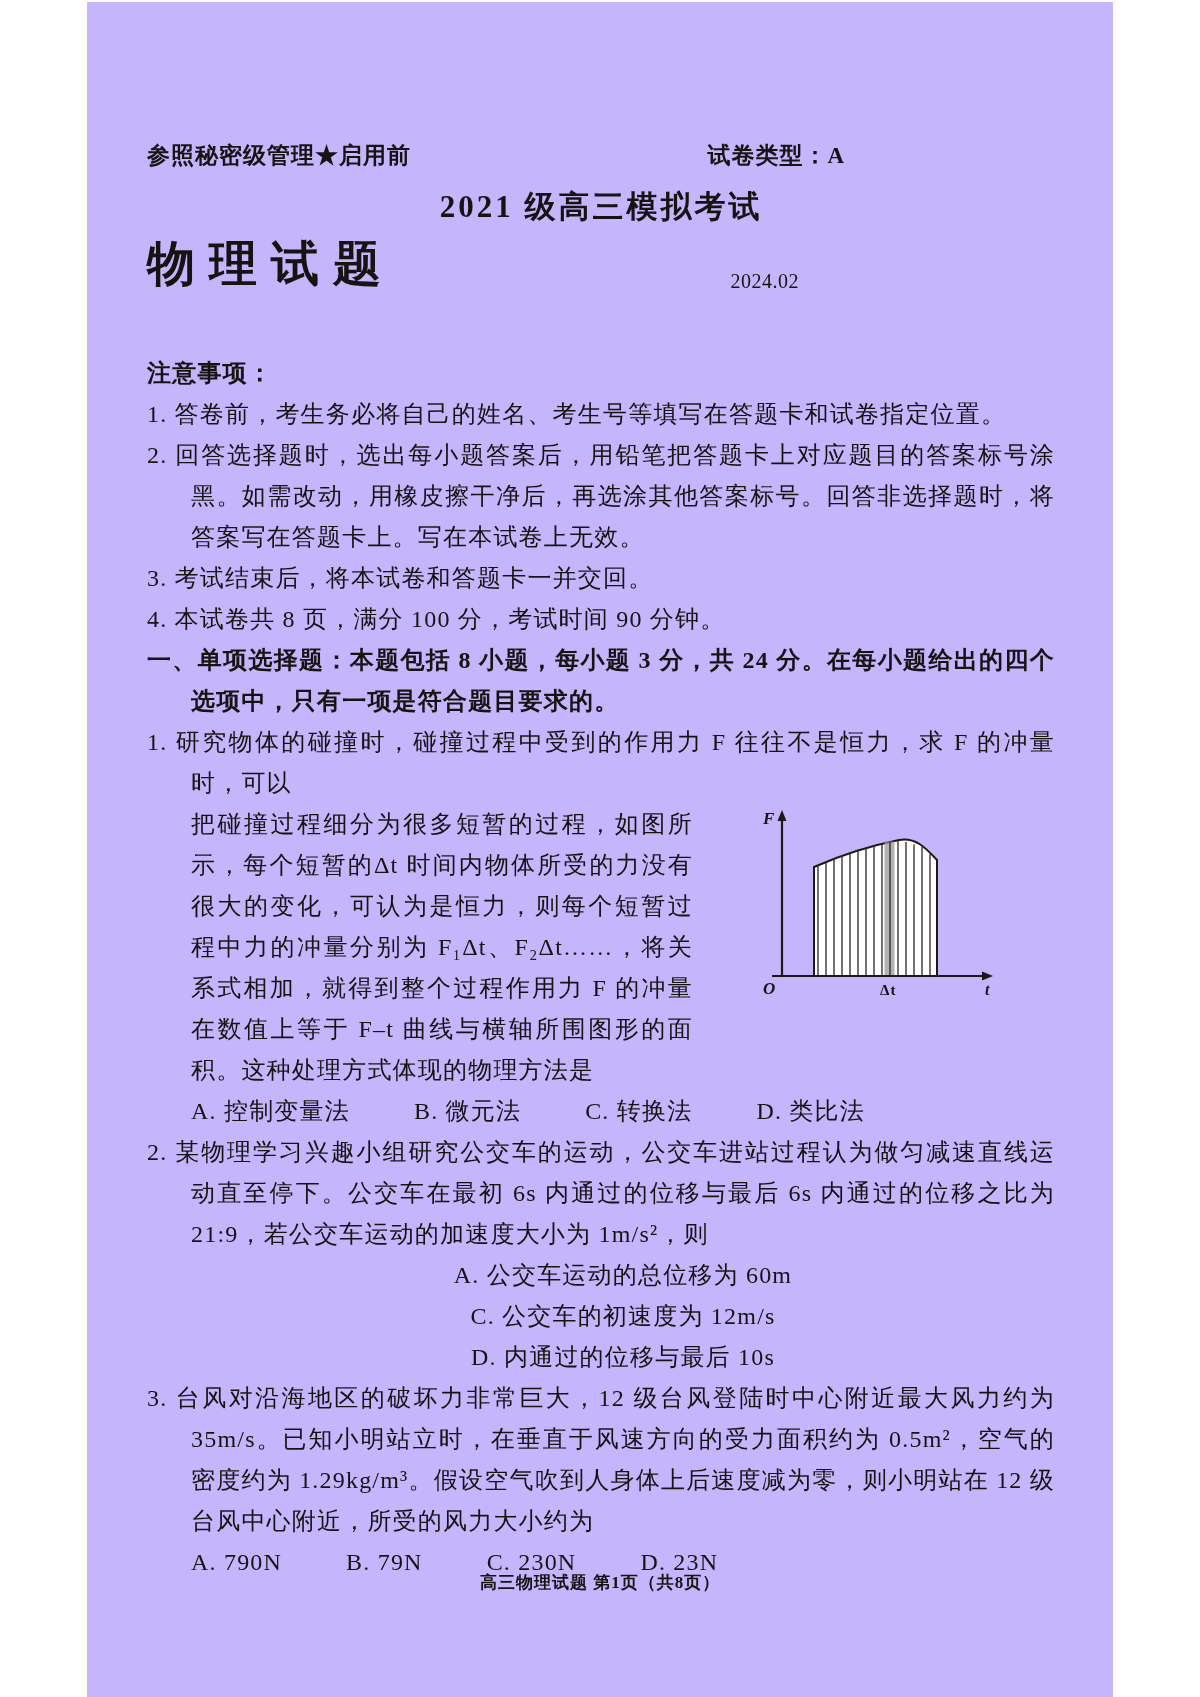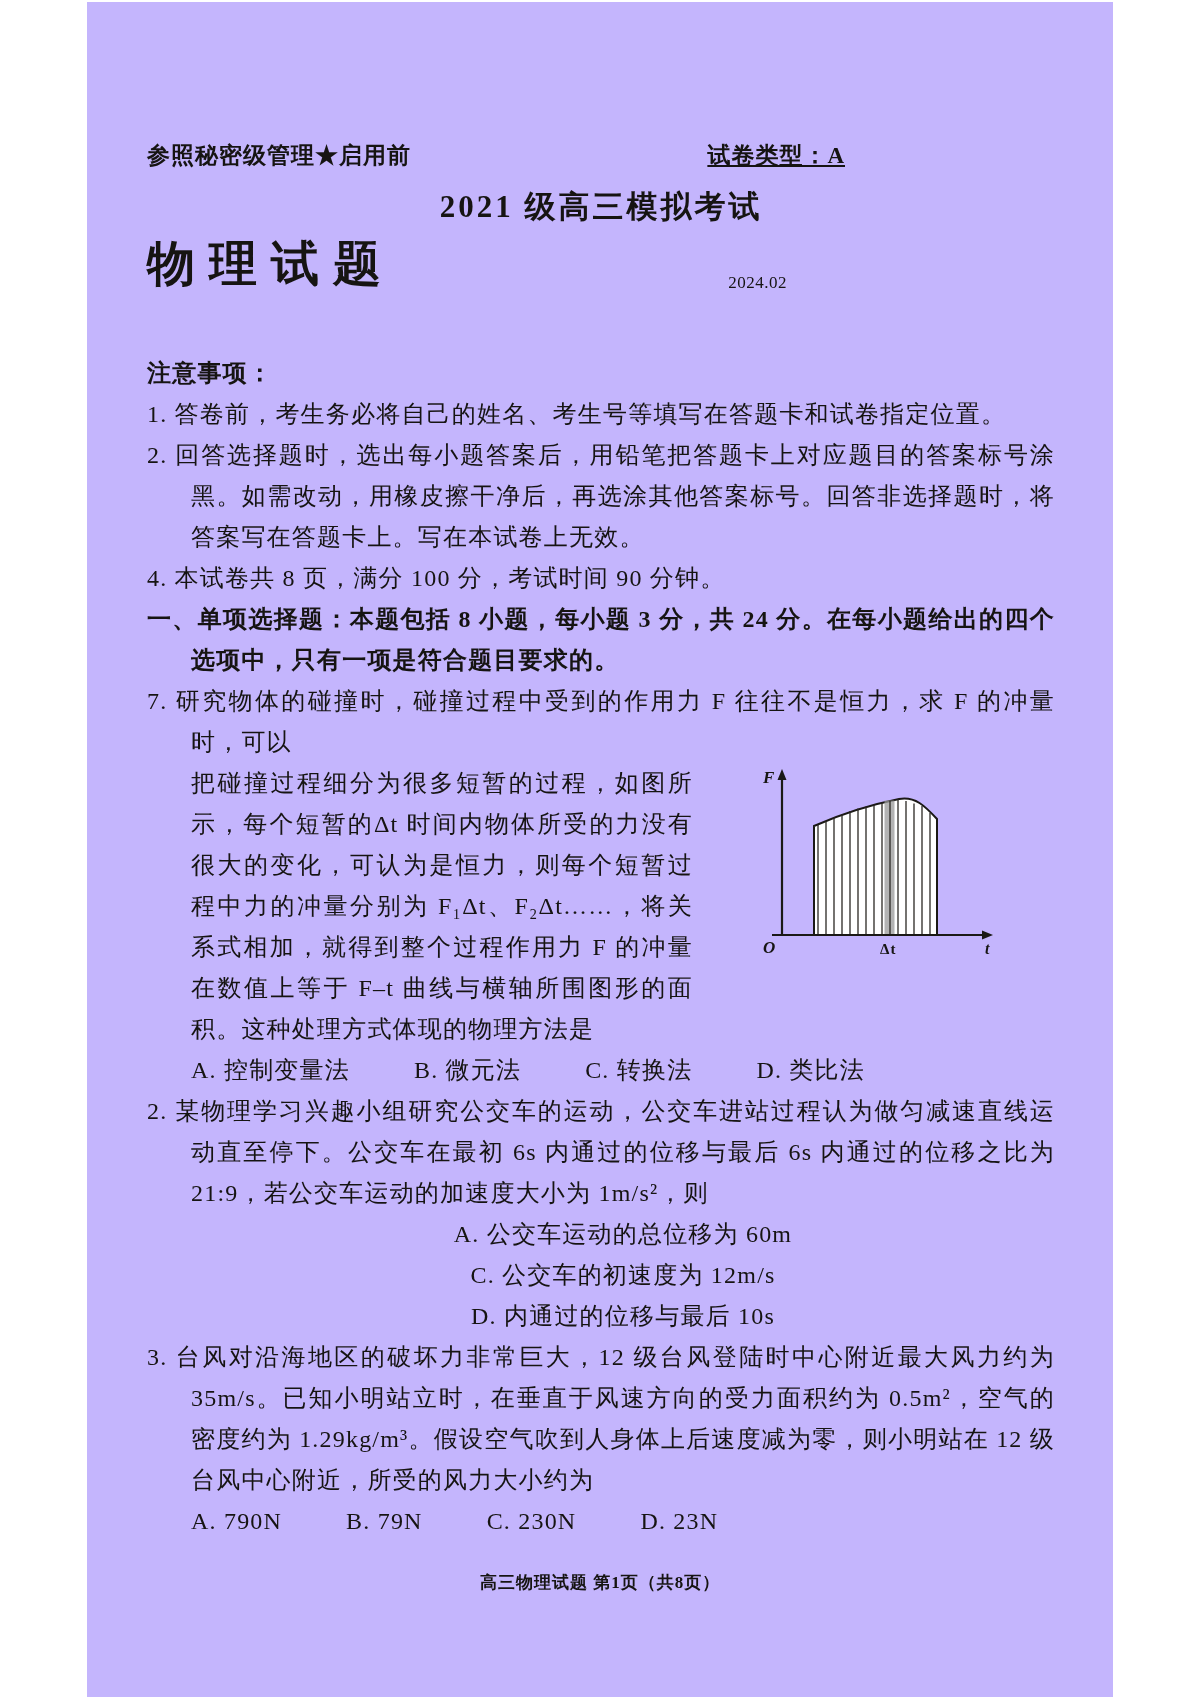--- a/index.html
+++ b/index.html
@@ -16,41 +16,41 @@
     overflow: hidden;
   }
   .header-row {
     display: flex;
     justify-content: space-between;
     align-items: baseline;
     font-size: 23px;
     font-weight: bold;
     letter-spacing: 1px;
   }
-  .paper-type { margin-right: 210px; font-weight: bold; text-decoration: underline; }
+  .paper-type { margin-right: 210px; font-weight: bold; }
   .title1 {
     margin-top: 14px;
     text-align: center;
     font-size: 31px;
     font-weight: bold;
     letter-spacing: 3px;
     line-height: 44px;
   }
   .title2-wrap { position: relative; text-align: left; margin-top: 2px; height: 66px; }
   .title2 {
     font-size: 48px;
     font-weight: bold;
     letter-spacing: 14px;
     line-height: 66px;
   }
   .date {
     position: absolute;
-    right: 268px;
+    right: 256px;
     bottom: 4px;
-    font-size: 17px;
+    font-size: 20px;
     letter-spacing: 0.5px;
     font-weight: normal;
   }
   .body-text {
     margin-top: 56px;
     font-size: 24px;
     line-height: 41px;
     letter-spacing: 1.2px;
   }
   .hang {
@@ -107,26 +107,27 @@
   <div class="title2-wrap">
     <span class="title2">物理试题</span>
     <span class="date">2024.02</span>
   </div>
 
   <div class="body-text">
 
     <div class="bold">注意事项：</div>
     <div class="hang">1. 答卷前，考生务必将自己的姓名、考生号等填写在答题卡和试卷指定位置。</div>
     <div class="hang">2. 回答选择题时，选出每小题答案后，用铅笔把答题卡上对应题目的答案标号涂黑。如需改动，用橡皮擦干净后，再选涂其他答案标号。回答非选择题时，将答案写在答题卡上。写在本试卷上无效。</div>
+    <div class="hang">3. 考试结束后，将本试卷和答题卡一并交回。</div>
     <div class="hang">4. 本试卷共 8 页，满分 100 分，考试时间 90 分钟。</div>
 
     <div class="hang bold">一、单项选择题：本题包括 8 小题，每小题 3 分，共 24 分。在每小题给出的四个选项中，只有一项是符合题目要求的。</div>
 
     <div>
-      <div class="hang">7. 研究物体的碰撞时，碰撞过程中受到的作用力 F 往往不是恒力，求 F 的冲量时，可以</div>
+      <div class="hang">1. 研究物体的碰撞时，碰撞过程中受到的作用力 F 往往不是恒力，求 F 的冲量时，可以</div>
       <div class="cont">
         <div class="fig">
           <svg width="240" height="196" viewBox="0 0 240 196">
 
             <path d="M55,61 C 80,50 105,41 140,34 C 156,31 166,41 178,54 L178,170 L55,170 Z" fill="#ffffff" stroke="#1b1916" stroke-width="2"></path>
 
             <rect x="125.5" y="35.5" width="10" height="134.5" fill="#9a9a9a" opacity="0.75"></rect>
 
             <g stroke="#2a2723" stroke-width="1.3">
               <line x1="59" y1="59.5" x2="59" y2="170"></line>

